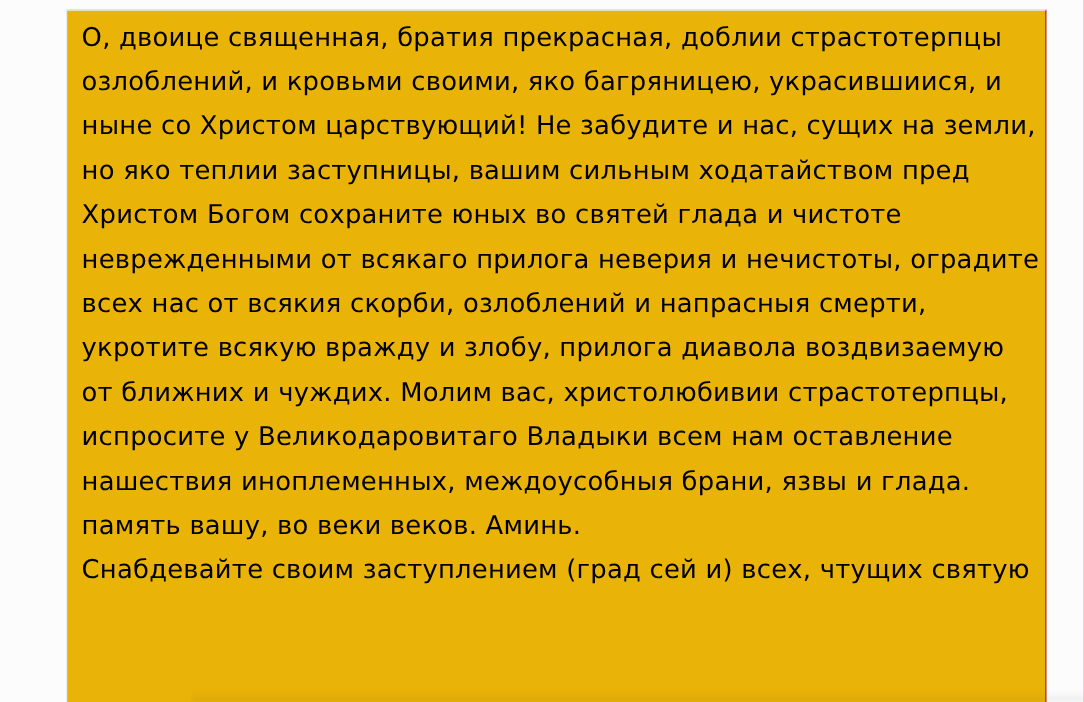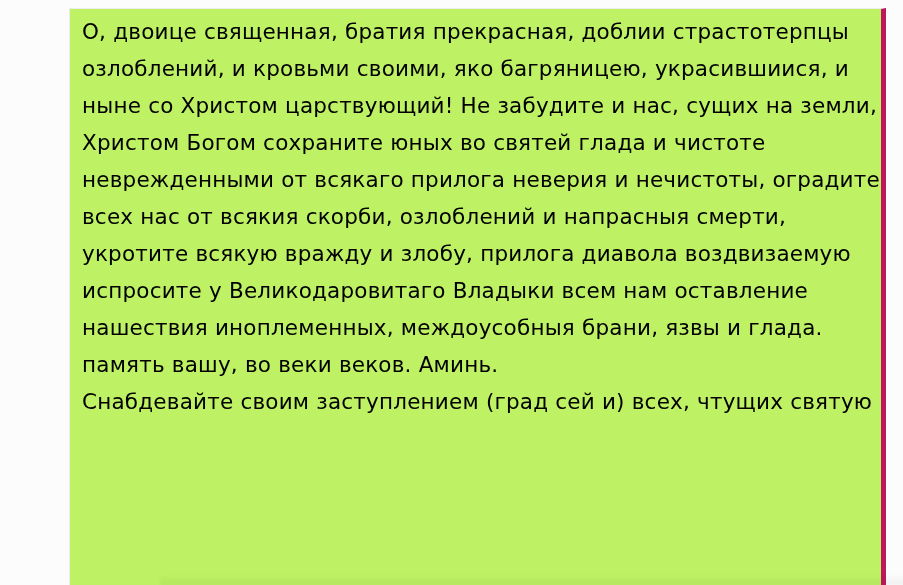--- a/index.html
+++ b/index.html
@@ -9,28 +9,28 @@
   body {
     width: 903px;
     height: 585px;
     background: #fcfcfc;
     overflow: hidden;
     position: relative;
     font-family: "DejaVu Sans", sans-serif;
   }
   .prayer-card {
     position: absolute;
-    left: 69px;
+    left: 55px;
     top: 8px;
     width: 817px;
     height: 577px;
-    background: #bef264;
+    background: #eab308;
     border-top: 1px solid #ececec;
     border-left: 1px solid #ececec;
-    border-right: 5px solid #be185d;
+    border-right: 1px solid #be185d;
     box-sizing: border-box;
   }
   .prayer-text {
     padding: 4px 8px 0 12px;
     color: #000000;
     font-size: 21.5px;
     line-height: 37px;
     font-weight: 500;
     letter-spacing: 0.2px;
     white-space: nowrap;
@@ -50,24 +50,26 @@
   }
 </style>
 </head>
 <body>
 
 <div class="prayer-card">
   <div class="prayer-text">
     <div class="prayer-line">О, двоице священная, братия прекрасная, доблии страстотерпцы</div>
     <div class="prayer-line">озлоблений, и кровьми своими, яко багряницею, украсившиися, и</div>
     <div class="prayer-line">ныне со Христом царствующий! Не забудите и нас, сущих на земли,</div>
+    <div class="prayer-line">но яко теплии заступницы, вашим сильным ходатайством пред</div>
     <div class="prayer-line">Христом Богом сохраните юных во святей глада и чистоте</div>
     <div class="prayer-line">неврежденными от всякаго прилога неверия и нечистоты, оградите</div>
     <div class="prayer-line">всех нас от всякия скорби, озлоблений и напрасныя смерти,</div>
     <div class="prayer-line">укротите всякую вражду и злобу, прилога диавола воздвизаемую</div>
+    <div class="prayer-line">от ближних и чуждих. Молим вас, христолюбивии страстотерпцы,</div>
     <div class="prayer-line">испросите у Великодаровитаго Владыки всем нам оставление</div>
     <div class="prayer-line">нашествия иноплеменных, междоусобныя брани, язвы и глада.</div>
     <div class="prayer-line">память вашу, во веки веков. Аминь.</div>
     <div class="prayer-line">Снабдевайте своим заступлением (град сей и) всех, чтущих святую</div>
   </div>
 </div>
 
 <div class="bottom-shadow"></div>
 
 </body></html>

